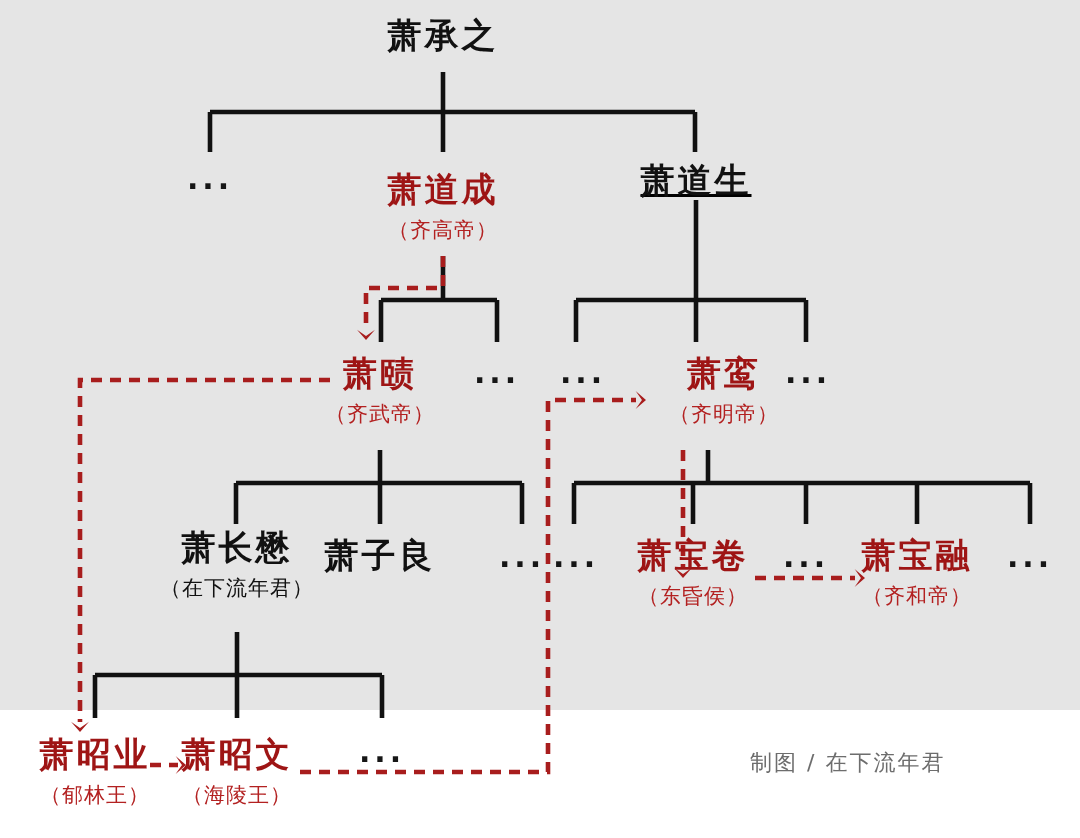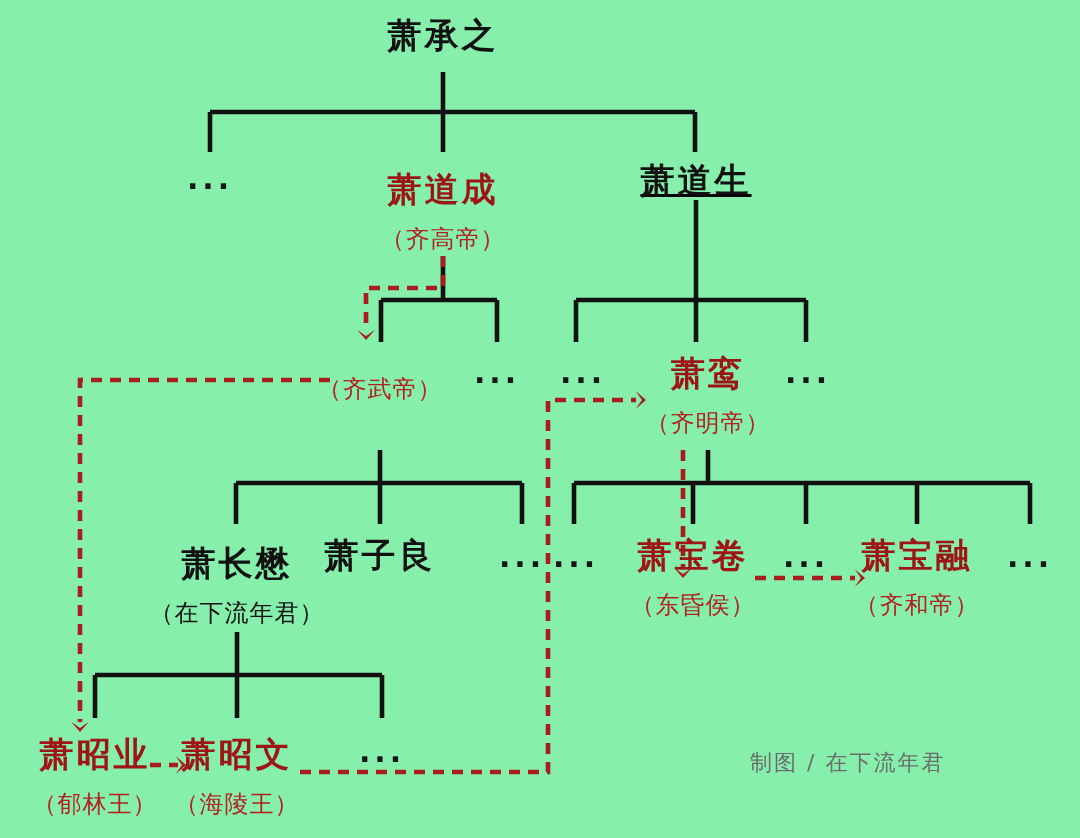--- a/index.html
+++ b/index.html
@@ -9,22 +9,22 @@
   }
   body {
     width: 1080px;
     height: 838px;
     font-family: "DejaVu Serif", "Liberation Serif", serif;
     overflow: hidden;
   }
   #tree-root {
     position: relative;
     width: 1080px;
-    height: 838px;
-    background: #86efac;
+    height: 710px;
+    background: #e5e5e5;
   }
   svg.edges {
     position: absolute;
     left: 0;
     top: 0;
     width: 1080px;
     height: 838px;
     pointer-events: none;
   }
   .node {
@@ -36,22 +36,22 @@
   }
   .node .nm {
     display: block;
     font-size: 34px;
     font-weight: bold;
     letter-spacing: 3px;
     font-family: "DejaVu Serif", "Liberation Serif", serif;
   }
   .node .ttl {
     display: block;
-    font-size: 24px;
-    margin-top: 21px;
+    font-size: 21px;
+    margin-top: 14px;
     letter-spacing: 1px;
     font-family: "DejaVu Serif", "Liberation Serif", serif;
   }
   .node.emperor .nm { color: #9e1515; }
   .node.emperor .ttl { color: #b32121; }
   .node.plain .nm { color: #111111; }
   .node.plain .ttl { color: #111111; }
   .ellipsis {
     position: absolute;
     transform: translateX(-50%);
@@ -138,27 +138,28 @@
         <span class="nm">萧承之</span>
       </div>
       <div class="node emperor" style="left: 443px; top: 172px;">
         <span class="nm">萧道成</span>
         <span class="ttl">（齐高帝）</span>
       </div>
       <div class="node plain" style="left: 696px; top: 163px; text-decoration: underline;">
         <span class="nm">萧道生</span>
       </div>
       <div class="node emperor" style="left: 380px; top: 356px;">
+        <span class="nm">萧赜</span>
         <span class="ttl">（齐武帝）</span>
       </div>
-      <div class="node emperor" style="left: 708px; top: 356px;">
+      <div class="node emperor" style="left: 724px; top: 356px;">
         <span class="nm">萧鸾</span>
         <span class="ttl">（齐明帝）</span>
       </div>
-      <div class="node plain" style="left: 237px; top: 546px;">
+      <div class="node plain" style="left: 237px; top: 530px;">
         <span class="nm">萧长懋</span>
         <span class="ttl">（在下流年君）</span>
       </div>
       <div class="node plain" style="left: 380px; top: 538px;">
         <span class="nm">萧子良</span>
       </div>
       <div class="node emperor" style="left: 693px; top: 538px;">
         <span class="nm">萧宝卷</span>
         <span class="ttl">（东昏侯）</span>
       </div>

